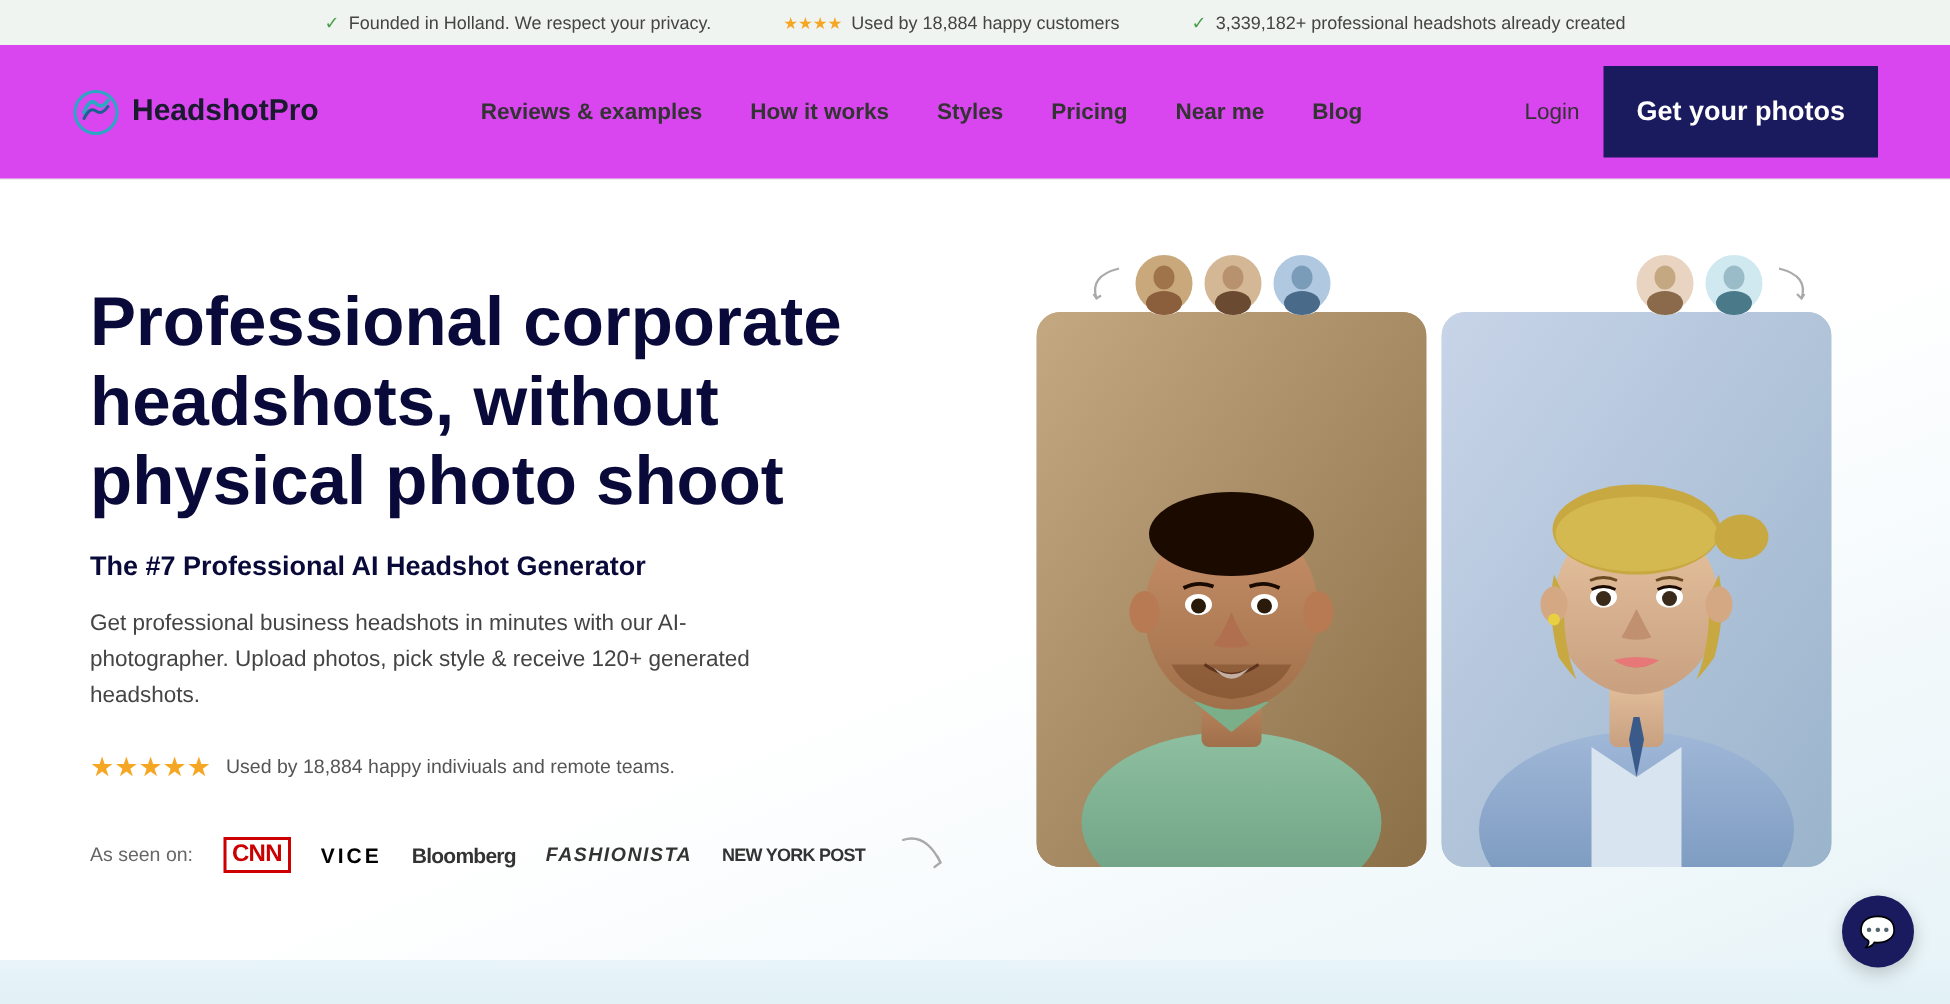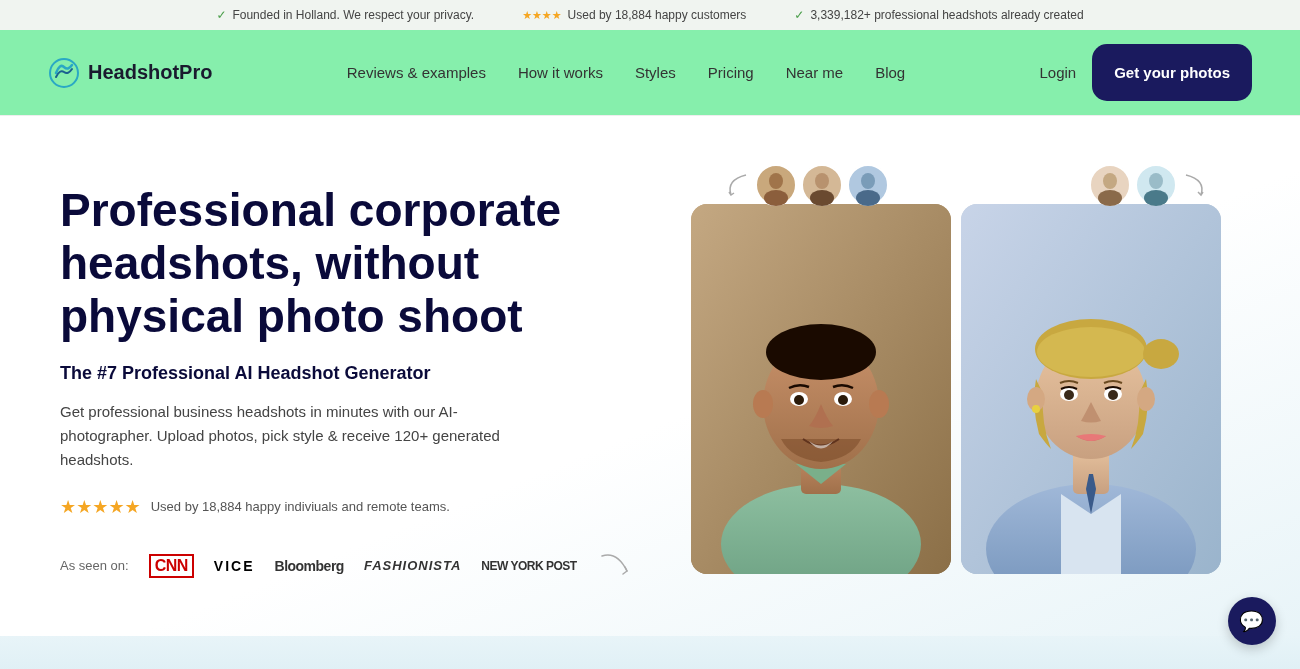--- a/index.html
+++ b/index.html
@@ -20,48 +20,48 @@
     .check-icon { color: #4a9e4a; font-size: 12px; }
     .star-row { color: #f5a623; font-size: 11px; }
 
     
     nav {
       display: flex;
       align-items: center;
       justify-content: space-between;
       padding: 14px 48px;
       border-bottom: 1px solid #eee;
-      background: #86efac;
+      background: #d946ef;
     }
     .logo { display: flex; align-items: center; gap: 8px; text-decoration: none; }
     .logo-text { font-size: 20px; font-weight: 700; color: #1a1a2e; }
     .logo-icon { width: 32px; height: 32px; }
     .nav-links { display: flex; align-items: center; gap: 32px; }
     .nav-link {
       text-decoration: none;
       color: #333;
       font-size: 15px;
-      font-weight: 400;
+      font-weight: 700;
     }
     .nav-actions { display: flex; align-items: center; gap: 16px; }
     .login-btn {
       background: none;
       border: none;
       font-size: 15px;
       color: #333;
       cursor: pointer;
       font-weight: 500;
     }
     .cta-btn {
       background: #1a1a5e;
       color: #fff;
       border: none;
-      border-radius: 15px;
+      border-radius: 0;
       padding: 20px 22px;
-      font-size: 15px;
+      font-size: 18px;
       font-weight: 600;
       cursor: pointer;
     }
 
     
     .hero {
       display: flex;
       padding: 48px 92px 0 60px;
       min-height: 520px;
       position: relative;

